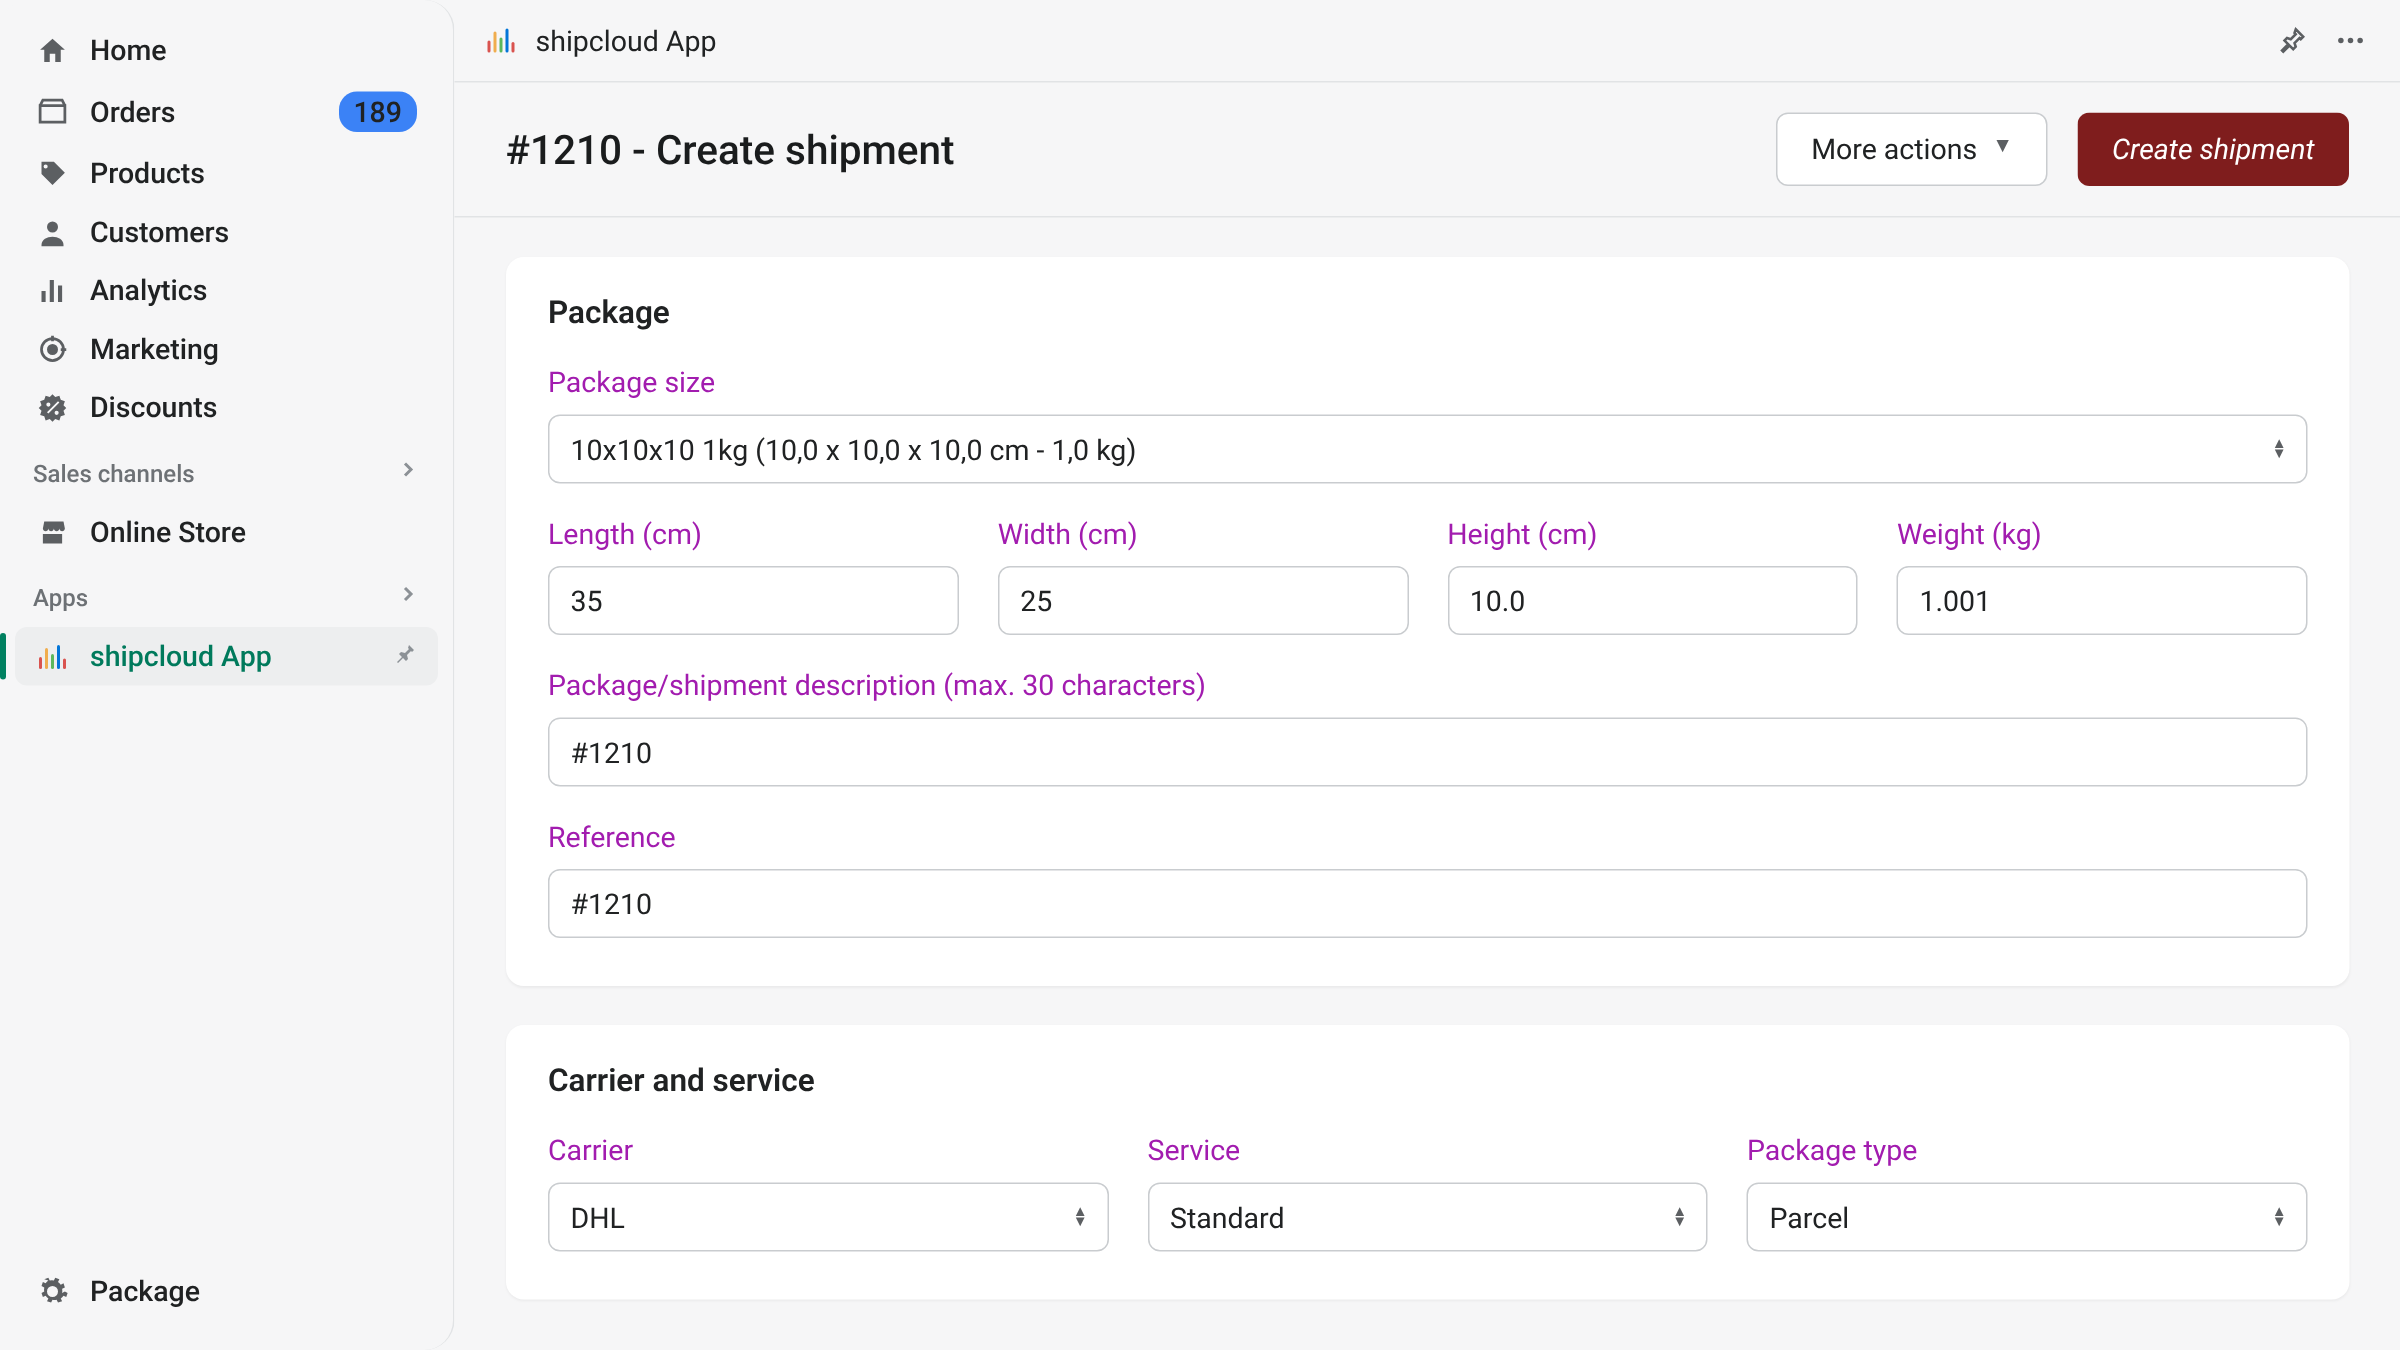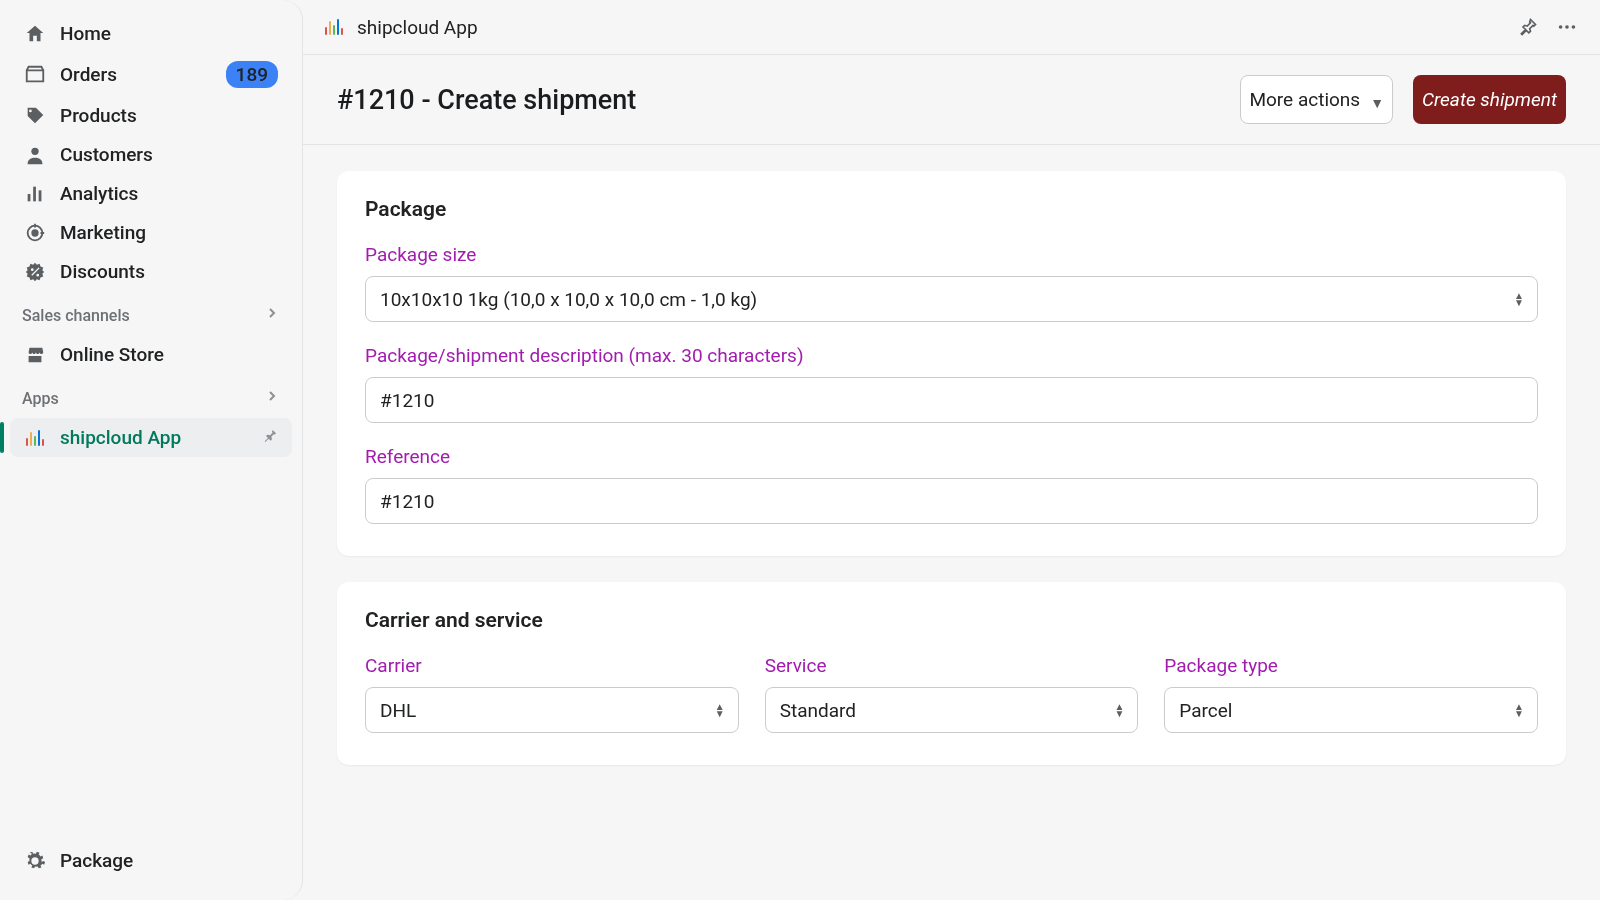--- a/index.html
+++ b/index.html
@@ -77,22 +77,22 @@
   .topbar .right{ margin-left:auto; display:flex; align-items:center; gap:18px; color:#5c5f62; }
   .iconbtn{ cursor:pointer; display:flex; align-items:center; justify-content:center; }
 
   .header-row{
     display:flex; align-items:center; padding: 20px 34px;
     border-bottom:1px solid #e1e3e5;
   }
   .page-title{ font-size:27px; font-weight:500; color:#1a1c1d; }
   .header-actions{ margin-left:auto; display:flex; gap:20px; }
   .btn{
-    border-radius:8px; font-size:19px; font-weight:400; padding: 12px 8px; cursor:pointer;
-    display:flex; align-items:flex-end; gap:10px; border:1px solid transparent;
+    border-radius:8px; font-size:19px; font-weight:400; padding: 12px 22px; cursor:pointer;
+    display:flex; align-items:flex-start; gap:10px; border:1px solid transparent;
   }
   .btn.secondary{ background:#ffffff; border:1px solid #c9cccf; color:#202223; }
   .btn.primary{ background:#7f1d1d; color:#ffffff;font-style:italic; }
   .btn .caret{ font-size:14px; color:#5c5f62; }
 
   .content{ flex:1; overflow:auto; padding: 26px 34px 40px 34px; }
   .card{
     background:#ffffff; border-radius:12px; box-shadow:0 1px 2px rgba(0,0,0,0.05);
     padding: 26px 28px 32px 28px; margin-bottom: 26px;
   }
@@ -297,20 +297,38 @@
 
         <label class="field-label">Package size</label>
         <div class="select-wrap">
           <input class="select" readonly="" value="10x10x10 1kg (10,0 x 10,0 x 10,0 cm - 1,0 kg)" style="">
           <span class="updown">
               <span>▲</span>
               <span>▼</span>
             </span>
         </div>
 
+        <div class="row">
+          <div class="col">
+            <label class="field-label">Length (cm)</label>
+            <input class="input" value="35" style="">
+          </div>
+          <div class="col">
+            <label class="field-label">Width (cm)</label>
+            <input class="input" value="25" style="">
+          </div>
+          <div class="col">
+            <label class="field-label">Height (cm)</label>
+            <input class="input" value="10.0" style="">
+          </div>
+          <div class="col">
+            <label class="field-label">Weight (kg)</label>
+            <input class="input" value="1.001" style="">
+          </div>
+        </div>
 
         <div class="full">
           <label class="field-label">Package/shipment description (max. 30 characters)</label>
           <input class="input" value="#1210" style="">
         </div>
 
         <div class="full">
           <label class="field-label">Reference</label>
           <input class="input" value="#1210" style="">
         </div>

